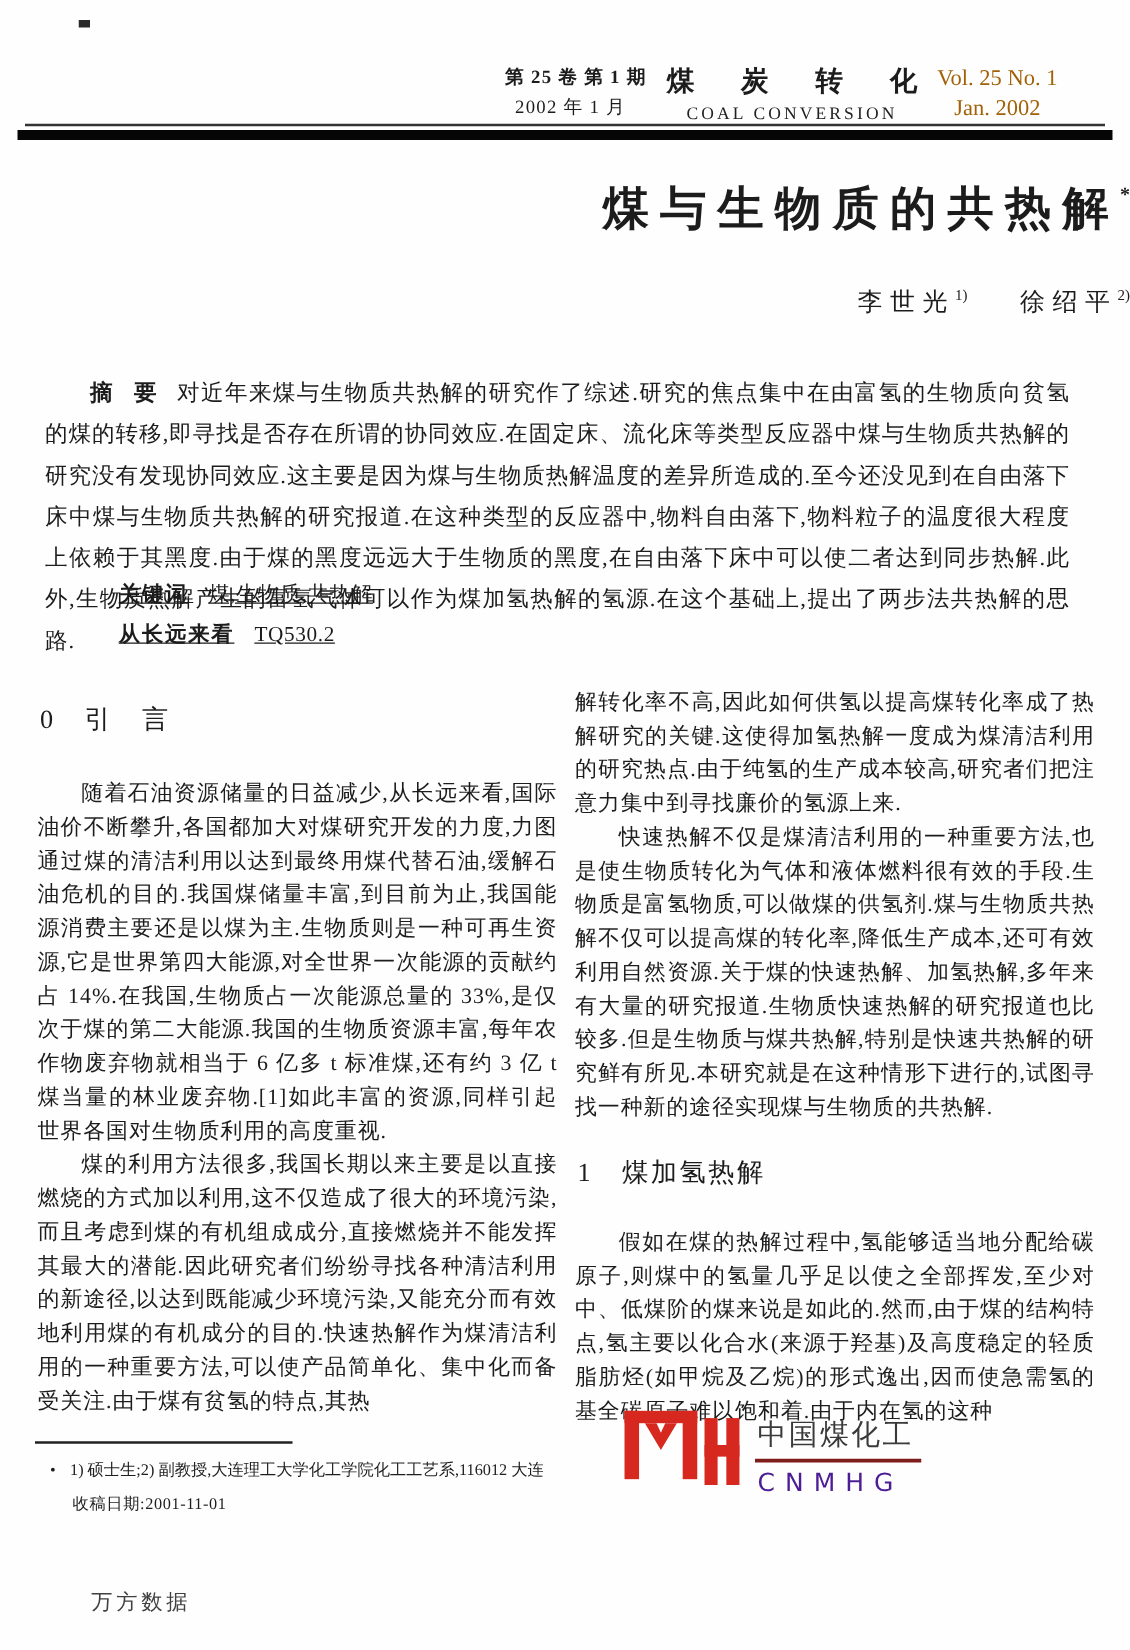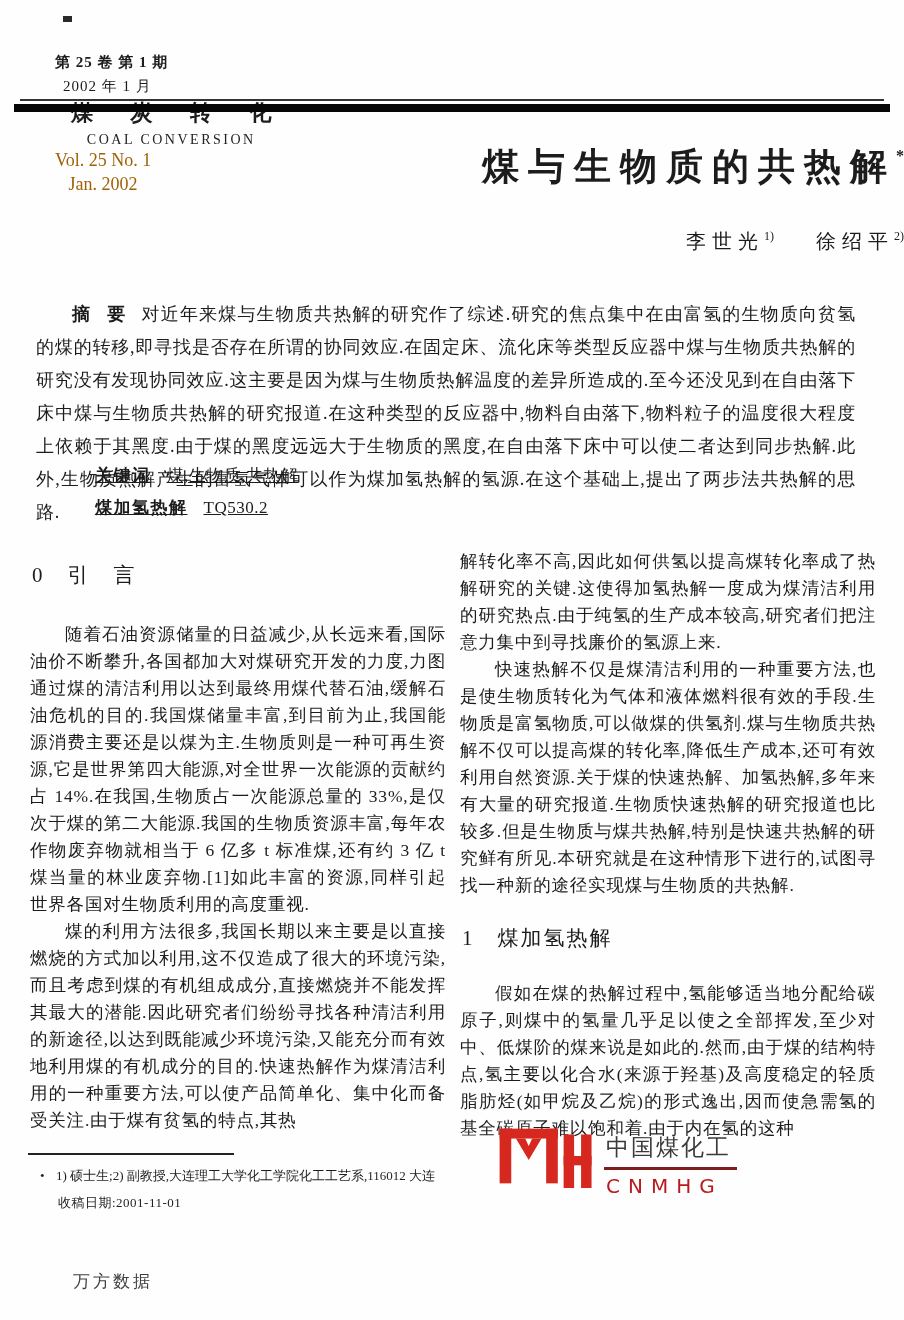--- a/index.html
+++ b/index.html
@@ -6,21 +6,21 @@
   html,body { background:#888; }
   .page {
     position:relative; width:904px; height:1320px; margin:0 auto;
     background:#fefefe; overflow:hidden; color:#1c1c1c;
     font-family:"Liberation Serif","DejaVu Serif",serif;
   }
   .speck { position:absolute; left:63px; top:16px; width:9px; height:6px; background:#2a2a2a; }
 
   
   .jheader { position:absolute; left:55px; right:58px; top:50px; display:flex;
-             justify-content:flex-end; align-items:flex-start;flex-direction:column; }
+             justify-content:flex-end; align-items:flex-start; }
   .h-issue { font-size:15px; line-height:24px; font-weight:bold; letter-spacing:1px; }
   .h-issue .l2 { font-weight:normal; padding-left:8px; }
   .h-center { text-align:center; }
   .jt-cn { font-size:22px; font-weight:bold; letter-spacing:16px; padding-left:16px; }
   .jt-en { font-size:14px; letter-spacing:2.5px; margin-top:4px; color:#222; }
   .h-vol { font-size:18px; line-height:24px; text-align:center; color:#a16207; }
 
   .rule-thin  { position:absolute; left:20px; right:20px; top:99px; height:2px; background:#333; }
   .rule-thick { position:absolute; left:14px; right:14px; top:104px; height:8px; background:#060606; }
 
@@ -60,21 +60,21 @@
   .footnote .bullet { display:inline-block; width:16px; }
   .footnote .fn2 { padding-left:18px; font-weight:normal; letter-spacing:0.5px; }
 
   
   .watermark { position:absolute; left:498px; top:1124px; display:flex;
                align-items:flex-start; z-index:5;
                font-family:"DejaVu Sans","Liberation Sans",sans-serif; }
   .wm-text { margin:8px 0 0 12px; }
   .wm-cn { font-size:23px; color:#3a3a3a; letter-spacing:2px;
            border-bottom:3px solid #7f1d1d; padding:0 6px 4px 2px; }
-  .wm-en { font-size:20px; color:#b91c1c; letter-spacing:8px; margin-top:4px; padding-left:2px; }
+  .wm-en { font-size:20px; color:#4c1d95; letter-spacing:8px; margin-top:4px; padding-left:2px; }
 
   .wanfang { position:absolute; left:73px; top:1270px; font-size:17px; color:#404040;
              letter-spacing:3px; font-family:"DejaVu Sans","Liberation Sans",sans-serif; }
 </style>
 </head>
 <body>
 
 <div class="page">
 
   <div class="speck"></div>
@@ -98,21 +98,21 @@
 
   <h1 class="title"><span>煤与生物质的共热解</span><sup>*</sup></h1>
 
   <div class="authors">
     <span><span>李世光</span><sup>1)</sup></span><span class="gap"></span><span><span>徐绍平</span><sup>2)</sup></span>
   </div>
 
   <p class="abstract"><b>摘  要</b><span>对近年来煤与生物质共热解的研究作了综述.研究的焦点集中在由富氢的生物质向贫氢的煤的转移,即寻找是否存在所谓的协同效应.在固定床、流化床等类型反应器中煤与生物质共热解的研究没有发现协同效应.这主要是因为煤与生物质热解温度的差异所造成的.至今还没见到在自由落下床中煤与生物质共热解的研究报道.在这种类型的反应器中,物料自由落下,物料粒子的温度很大程度上依赖于其黑度.由于煤的黑度远远大于生物质的黑度,在自由落下床中可以使二者达到同步热解.此外,生物质热解产生的富氢气体可以作为煤加氢热解的氢源.在这个基础上,提出了两步法共热解的思路.</span></p>
 
   <p class="kv keywords"><b>关键词</b><span>煤,生物质,共热解</span></p>
-  <p class="kv clc"><b>煤加氢热解</b><span>TQ530.2</span></p>
+  <p class="kv clc"><b>从长远来看</b><span>TQ530.2</span></p>
 
   <div class="col left">
     <h2>0　引　言</h2>
     <p class="indent">随着石油资源储量的日益减少,从长远来看,国际油价不断攀升,各国都加大对煤研究开发的力度,力图通过煤的清洁利用以达到最终用煤代替石油,缓解石油危机的目的.我国煤储量丰富,到目前为止,我国能源消费主要还是以煤为主.生物质则是一种可再生资源,它是世界第四大能源,对全世界一次能源的贡献约占 14%.在我国,生物质占一次能源总量的 33%,是仅次于煤的第二大能源.我国的生物质资源丰富,每年农作物废弃物就相当于 6 亿多 t 标准煤,还有约 3 亿 t 煤当量的林业废弃物.[1]如此丰富的资源,同样引起世界各国对生物质利用的高度重视.</p>
     <p class="indent">煤的利用方法很多,我国长期以来主要是以直接燃烧的方式加以利用,这不仅造成了很大的环境污染,而且考虑到煤的有机组成成分,直接燃烧并不能发挥其最大的潜能.因此研究者们纷纷寻找各种清洁利用的新途径,以达到既能减少环境污染,又能充分而有效地利用煤的有机成分的目的.快速热解作为煤清洁利用的一种重要方法,可以使产品简单化、集中化而备受关注.由于煤有贫氢的特点,其热</p>
   </div>
 
   <div class="col right">
     <p>解转化率不高,因此如何供氢以提高煤转化率成了热解研究的关键.这使得加氢热解一度成为煤清洁利用的研究热点.由于纯氢的生产成本较高,研究者们把注意力集中到寻找廉价的氢源上来.</p>
     <p class="indent">快速热解不仅是煤清洁利用的一种重要方法,也是使生物质转化为气体和液体燃料很有效的手段.生物质是富氢物质,可以做煤的供氢剂.煤与生物质共热解不仅可以提高煤的转化率,降低生产成本,还可有效利用自然资源.关于煤的快速热解、加氢热解,多年来有大量的研究报道.生物质快速热解的研究报道也比较多.但是生物质与煤共热解,特别是快速共热解的研究鲜有所见.本研究就是在这种情形下进行的,试图寻找一种新的途径实现煤与生物质的共热解.</p>

